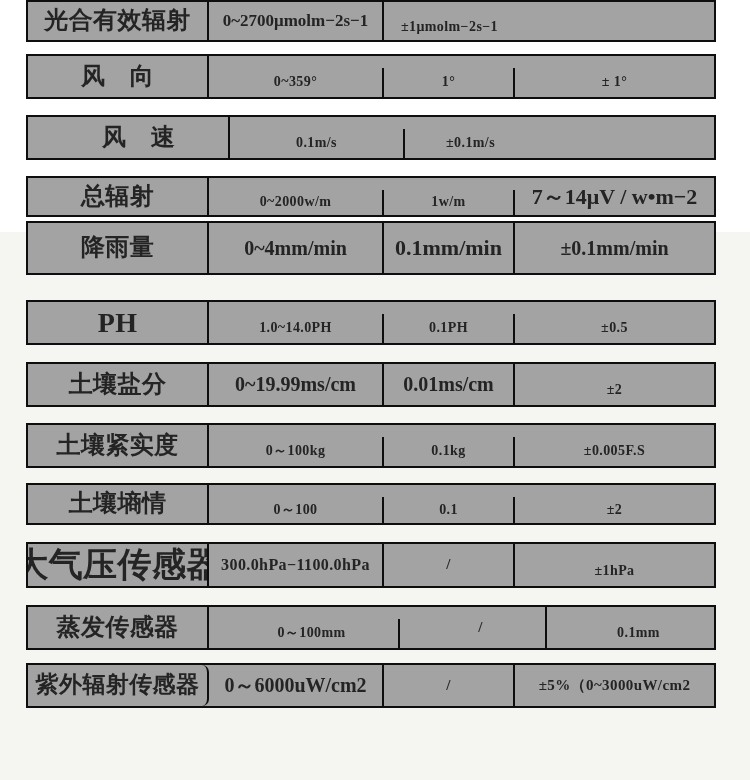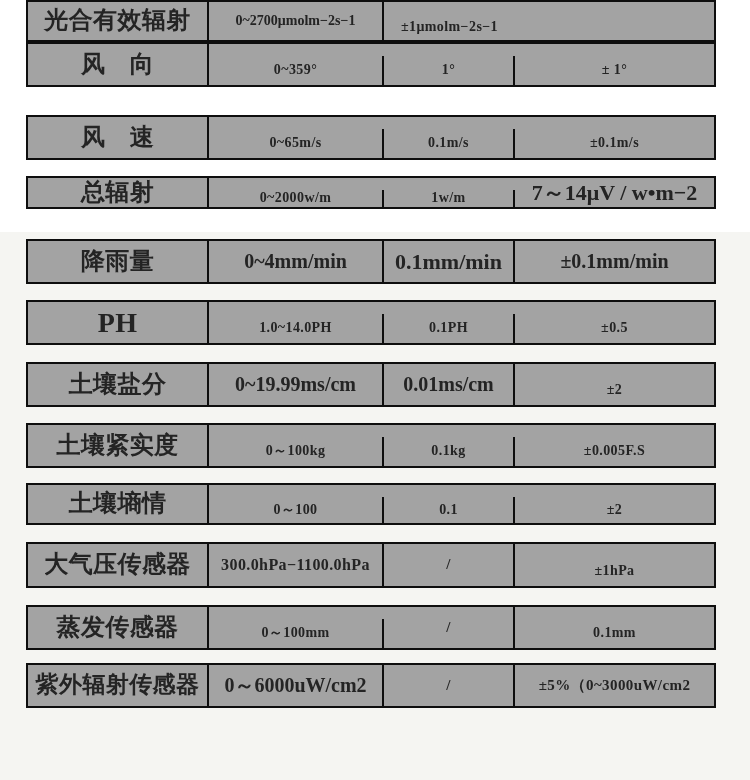--- a/index.html
+++ b/index.html
@@ -28,64 +28,63 @@
     font-weight:700;
     letter-spacing:0.4px;
     white-space:nowrap;
     overflow:hidden;
     text-align:center;
     line-height:1.05;
   }
   .cell:last-child{border-right:none;}
   .fs15{font-size:15px;}
   .fs16{font-size:16px;}
-  .fs17{font-size:14px;letter-spacing:0;}
+  .fs17{font-size:17px;letter-spacing:0;}
   .fs19{font-size:22px;letter-spacing:0;}
   .fs20{font-size:20px;letter-spacing:0;}
   .fs21{font-size:14px;margin-top:12px;}
   .fs22{font-size:28px;}
-  .fs23{font-size:23px;}
+  .fs23{font-size:23px;border-radius:7px;}
   .fs24{font-size:24px;}
-  .fs26{font-size:24px;}
+  .fs26{font-size:34px;}
 </style>
 </head>
 <body>
 
 <div class="page">
   <div class="bg-top"></div>
   <div class="bg-bottom"></div>
 
   <div class="trow" style="top:0px;height:42px;">
     <div class="cell fs24">光合有效辐射</div>
     <div class="cell fs17">0~2700μmolm−2s−1</div>
     <div class="cell fs21">±1μmolm−2s−1</div>
   </div>
 
-  <div class="trow" style="top:42px;height:45px;">
+  <div class="trow" style="top:54px;height:45px;">
     <div class="cell fs24">风　向</div>
     <div class="cell fs21">0~359°</div>
     <div class="cell fs21">1°</div>
     <div class="cell fs21">± 1°</div>
   </div>
 
-  <div class="trow" style="top:115px;height:45px;">
+  <div class="trow" style="top:115px;height:45px;padding-left:21px;">
     <div class="cell fs24">风　速</div>
-    <div class="cell fs21">0~65m/s</div>
     <div class="cell fs21">0.1m/s</div>
     <div class="cell fs21">±0.1m/s</div>
   </div>
 
-  <div class="trow" style="top:176px;height:33px;">
+  <div class="trow" style="top:176px;height:41px;">
     <div class="cell fs24">总辐射</div>
     <div class="cell fs21">0~2000w/m</div>
     <div class="cell fs21">1w/m</div>
     <div class="cell fs19">7～14μV / w•m−2</div>
   </div>
 
-  <div class="trow" style="top:239px;height:45px;font-family:Liberation Serif, serif;">
+  <div class="trow" style="top:221px;height:54px;font-family:Liberation Serif, serif;">
     <div class="cell fs24">降雨量</div>
     <div class="cell fs20">0~4mm/min</div>
     <div class="cell fs19">0.1mm/min</div>
     <div class="cell fs20">±0.1mm/min</div>
   </div>
 
   <div class="trow" style="top:300px;height:45px;">
     <div class="cell fs22">PH</div>
     <div class="cell fs21">1.0~14.0PH</div>
     <div class="cell fs21">0.1PH</div>
@@ -113,21 +112,21 @@
     <div class="cell fs21">±2</div>
   </div>
 
   <div class="trow" style="top:542px;height:46px;">
     <div class="cell fs26">大气压传感器</div>
     <div class="cell fs16">300.0hPa−1100.0hPa</div>
     <div class="cell fs15">/</div>
     <div class="cell fs21">±1hPa</div>
   </div>
 
-  <div class="trow" style="top:605px;height:45px;">
+  <div class="trow" style="top:605px;height:45px;gap:16px;">
     <div class="cell fs24">蒸发传感器</div>
     <div class="cell fs21">0～100mm</div>
     <div class="cell fs15">/</div>
     <div class="cell fs21">0.1mm</div>
   </div>
 
   <div class="trow" style="top:663px;height:45px;">
     <div class="cell fs23">紫外辐射传感器</div>
     <div class="cell fs20">0～6000uW/cm2</div>
     <div class="cell fs15">/</div>

